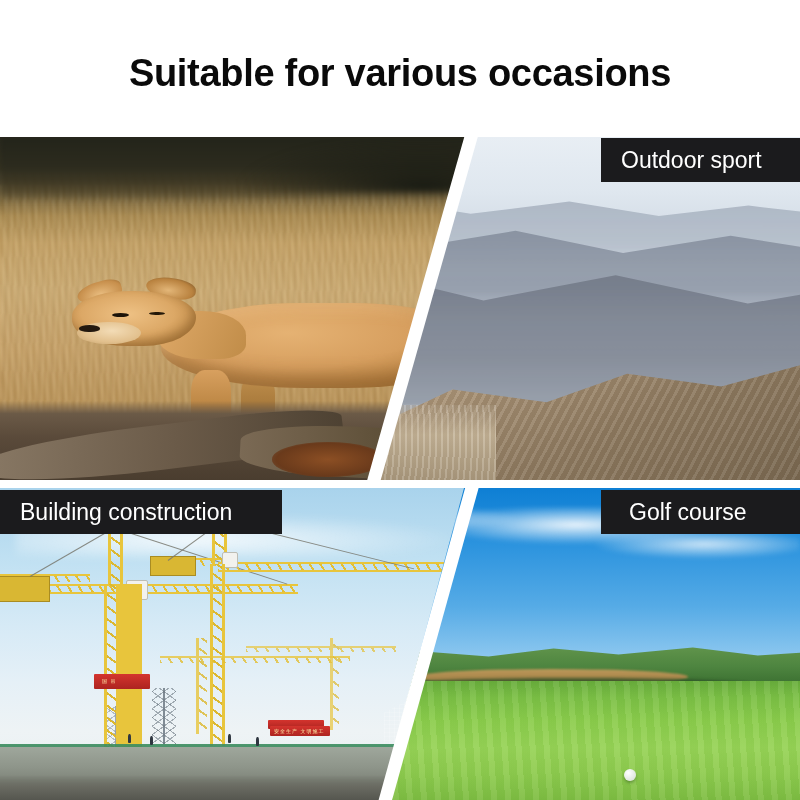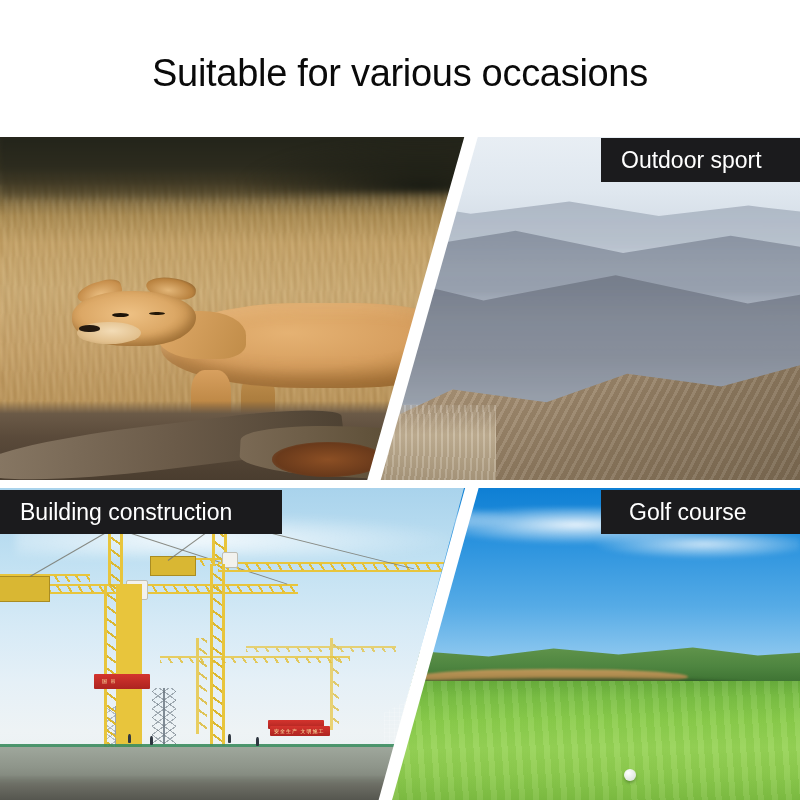--- a/index.html
+++ b/index.html
@@ -8,21 +8,21 @@
     background:#ffffff;
     font-family:"Liberation Sans",sans-serif;
     overflow:hidden;
   }
   .page{position:relative;width:800px;height:800px;background:#fff;}
 
   
   .title{
     position:absolute;left:0;top:52px;width:800px;
     text-align:center;
-    font-size:38px;font-weight:normal;color:#0a0a0a;
+    font-size:38px;font-weight:bold;color:#0a0a0a;
     letter-spacing:-0.3px;
     font-family:"Liberation Sans",sans-serif;
   }
 
   
   .row{position:absolute;left:0;width:800px;overflow:hidden;}
   .row-top{top:137px;height:343px;}
   .row-bottom{top:488px;height:312px;}
 
   .cell{position:absolute;top:0;height:100%;overflow:hidden;}

